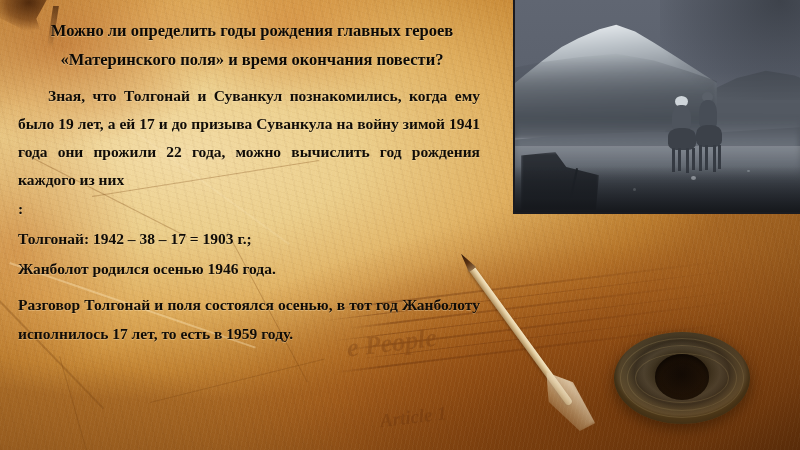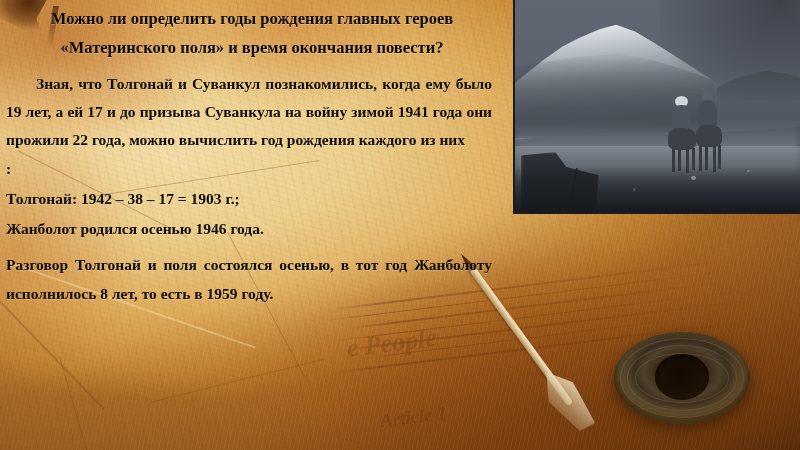--- a/index.html
+++ b/index.html
@@ -291,21 +291,21 @@
     background: rgba(208,214,220,0.75);
     border-radius: 50%;
   }
 
   
   .text-block {
     position: absolute;
     left: 0;
     top: 0;
     width: 500px;
-    padding: 0;
+    padding: 12px;
     box-sizing: border-box;
   }
   .title {
     margin: 0;
     padding: 4px 22px 0 26px;
     text-align: center;
     font-size: 16.5px;
     line-height: 29px;
     font-weight: bold;
     color: #0d0a06;
@@ -435,16 +435,16 @@
     <div class="ph ph-dark-tr"></div>
     <div class="ph ph-dark-bottom"></div>
   </div>
 
   <div class="text-block">
     <h1 class="title">Можно ли определить годы рождения главных героев «Материнского поля» и время окончания повести?</h1>
     <p class="para para-first">Зная, что Толгонай и Суванкул познакомились, когда ему было 19 лет, а ей 17 и до призыва Суванкула на войну зимой 1941 года они прожили 22 года, можно вычислить год рождения каждого из них</p>
     <p class="line">:</p>
     <p class="line">Толгонай: 1942 – 38 – 17 = 1903 г.;</p>
     <p class="line">Жанболот родился осенью 1946 года.</p>
-    <p class="para-last spread">Разговор Толгонай и поля состоялся осенью, в тот год  Жанболоту исполнилось 8 лет, то есть в 1959 году.</p>
+    <p class="para-last spread">Разговор Толгонай и поля состоялся осенью, в тот год  Жанболоту исполнилось 17 лет, то есть в 1959 году.</p>
   </div>
 
 </div>
 
 </body></html>

